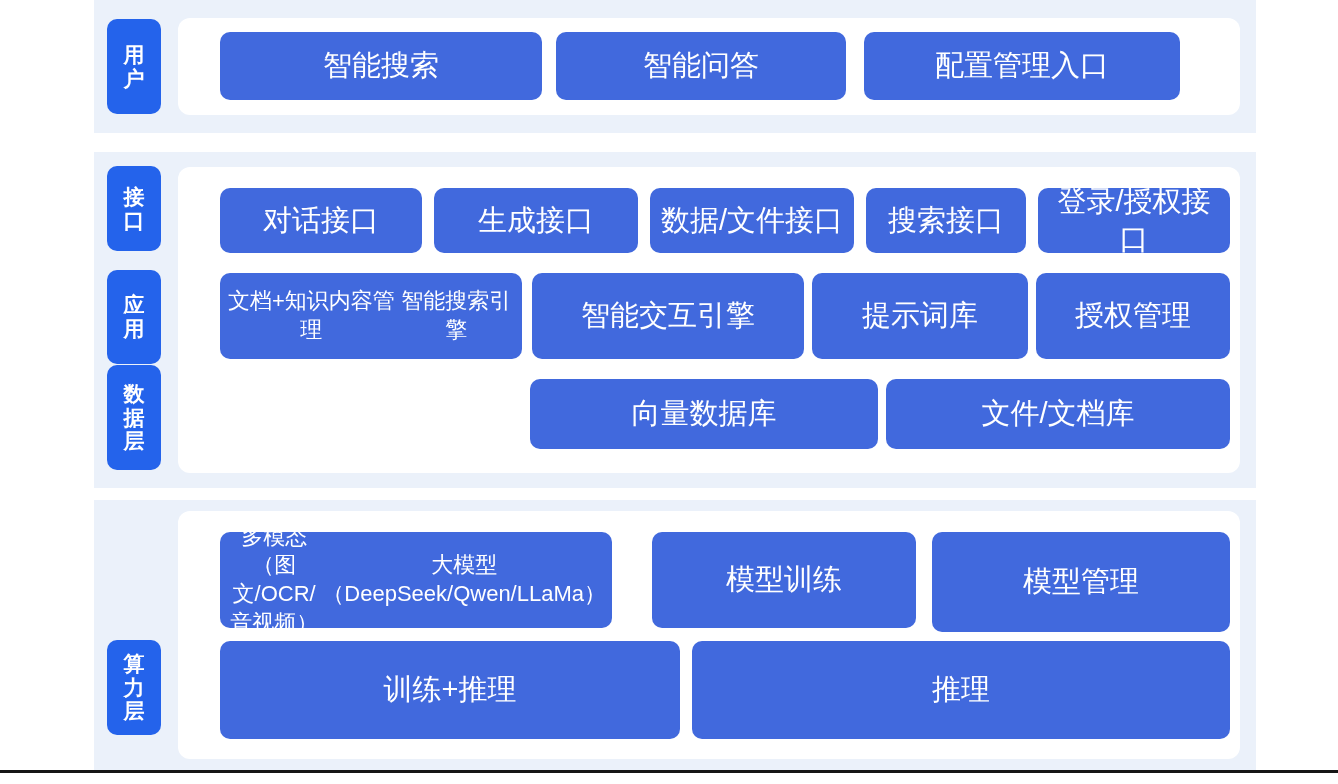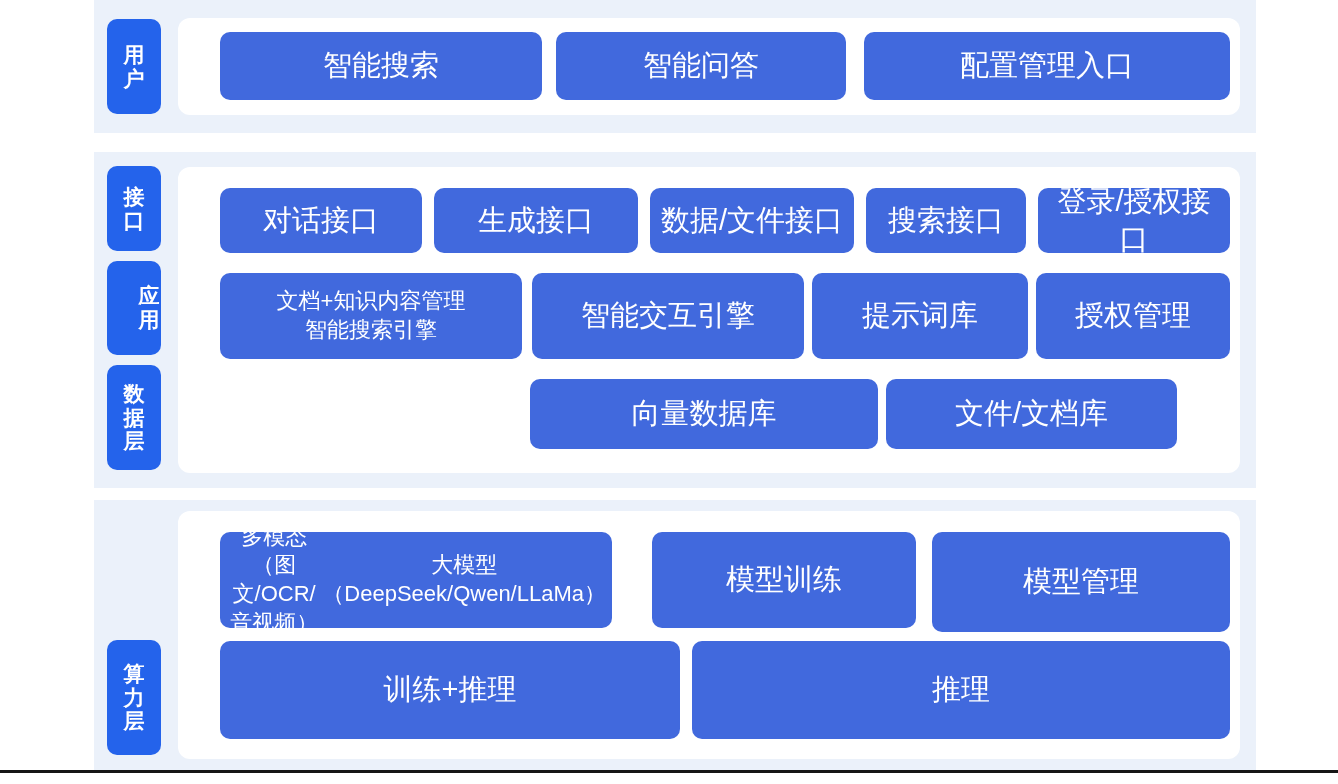--- a/index.html
+++ b/index.html
@@ -65,24 +65,24 @@
   }
   .tab span {
     display: block;
     width: 24px;
     word-break: break-all;
     white-space: normal;
   }
 
   .tab.t-user   { top: 19px;  height: 95px; }
   .tab.t-api    { top: 166px; height: 85px; }
-  .tab.t-app    { top: 261px; height: 94px; justify-content: flex-end; }
+  .tab.t-app    { top: 270px; height: 94px; }
   .tab.t-data   { top: 365px; height: 105px; }
   .tab.t-model  { top: 510px; height: 124px; }
-  .tab.t-power  { top: 640px; height: 115px; }
+  .tab.t-power  { top: 640px; height: 95px; }
 
   
   .box {
     position: absolute;
     background: #4169dd;
     border-radius: 10px;
     color: #ffffff;
     display: flex;
     align-items: center;
     justify-content: center;
@@ -115,21 +115,21 @@
   <div class="tab t-user">
     <span>用户</span>
   </div>
 
   <div class="box" style="left:220px; top:32px; width:322px; height:68px;">
     <span>智能搜索</span>
   </div>
   <div class="box" style="left:556px; top:32px; width:290px; height:68px;">
     <span>智能问答</span>
   </div>
-  <div class="box" style="left:864px; top:32px; width:366px; height:68px;">
+  <div class="box" style="left:864px; top:32px; width:316px; height:68px;">
     <span>配置管理入口</span>
   </div>
 
   <div class="band s2"></div>
   <div class="card s2"></div>
 
   <div class="tab t-api">
     <span>接口</span>
   </div>
   <div class="tab t-app">
@@ -148,38 +148,38 @@
   <div class="box" style="left:650px; top:188px; width:204px; height:65px;">
     <span>数据/文件接口</span>
   </div>
   <div class="box" style="left:866px; top:188px; width:160px; height:65px;">
     <span>搜索接口</span>
   </div>
   <div class="box" style="left:1038px; top:188px; width:192px; height:65px;">
     <span>登录/授权接口</span>
   </div>
 
-  <div class="box two-line" style="left:220px; top:273px; width:302px; height:86px; flex-direction:column;">
+  <div class="box two-line" style="left:220px; top:273px; width:302px; height:86px; flex-direction:row;">
     <span>文档+知识内容管理</span>
     <span>智能搜索引擎</span>
   </div>
   <div class="box" style="left:532px; top:273px; width:272px; height:86px;">
     <span>智能交互引擎</span>
   </div>
   <div class="box" style="left:812px; top:273px; width:216px; height:86px;">
     <span>提示词库</span>
   </div>
   <div class="box" style="left:1036px; top:273px; width:194px; height:86px;">
     <span>授权管理</span>
   </div>
 
   <div class="box" style="left:530px; top:379px; width:348px; height:70px;">
     <span>向量数据库</span>
   </div>
-  <div class="box" style="left:886px; top:379px; width:291px; height:70px;">
+  <div class="box" style="left:886px; top:379px; width:344px; height:70px;">
     <span>文件/文档库</span>
   </div>
 
   <div class="band s3"></div>
   <div class="card s3"></div>
 
   <div class="tab t-power">
     <span>算力层</span>
   </div>
 

